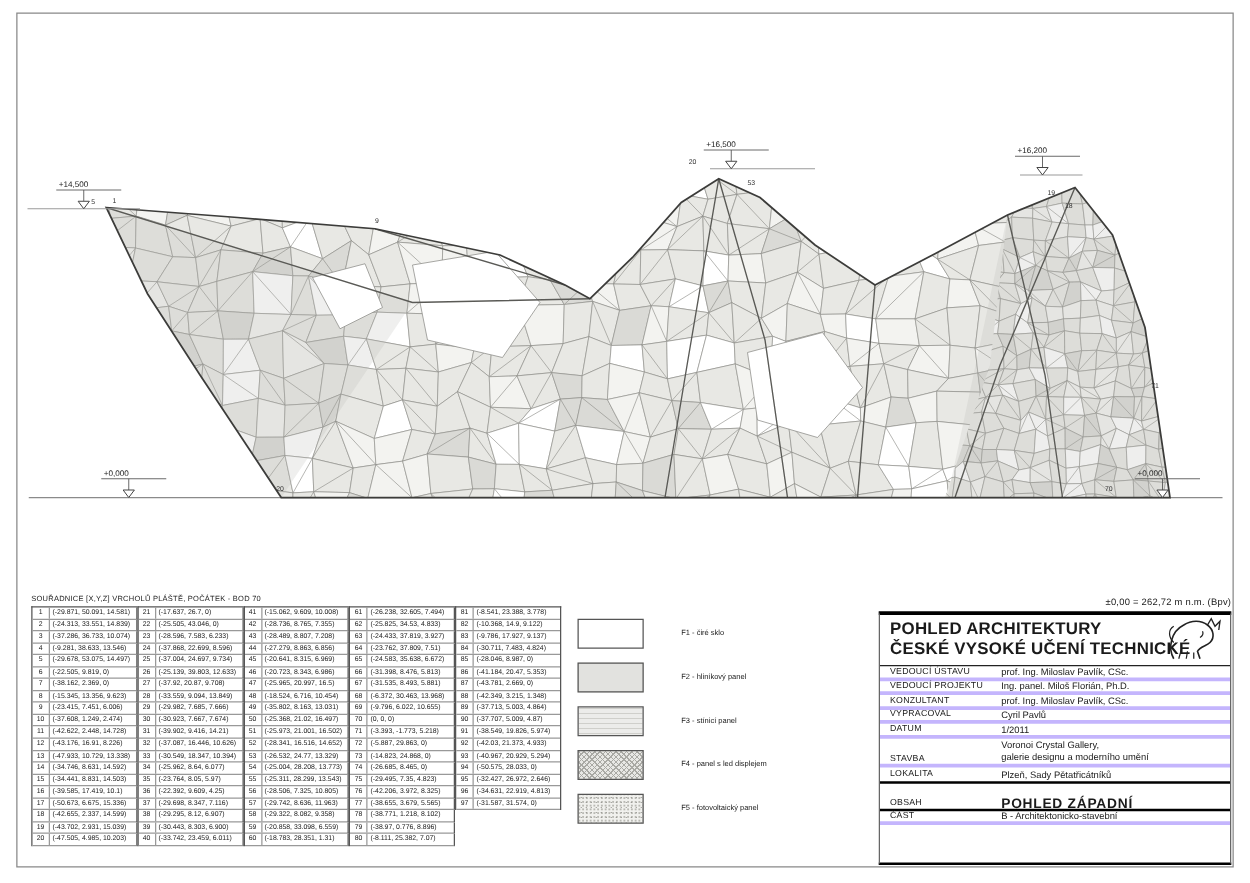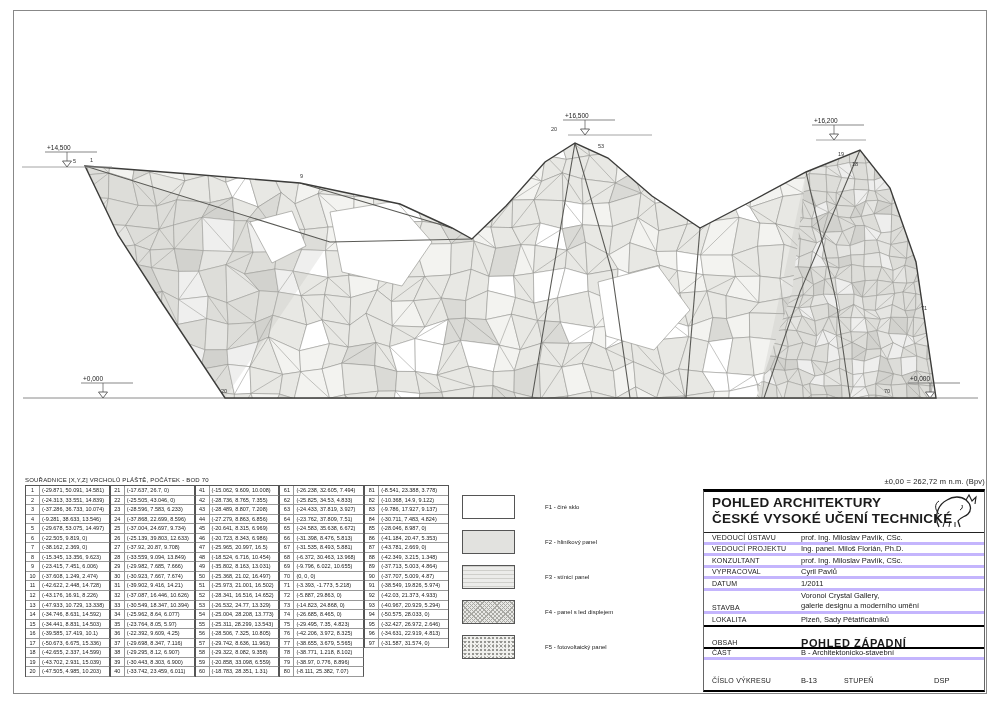--- a/index.html
+++ b/index.html
@@ -1710,21 +1710,15 @@
       <div class="tb-sep2" style="top:132.5px"></div>
       <div class="tb-row noline" style="top:133.5px;height:34px">
         <span class="tb-label">OBSAH</span>
         <span class="tb-value tb-obsah-value">POHLED ZÁPADNÍ</span>
       </div>
       <div class="tb-sep2" style="top:154.5px"></div>
       <div class="tb-row" style="top:156.5px;height:11.5px">
         <span class="tb-label">ČÁST</span>
         <span class="tb-value">B - Architektonicko-stavební</span>
       </div>
-      <div class="tb-row noline" style="top:181px;height:15px">
-        <span class="tb-label">ČÍSLO VÝKRESU</span>
-        <span class="tb-cell-value1">B-13</span>
-        <span class="tb-cell-label">STUPEŇ</span>
-        <span class="tb-cell-value2">DSP</span>
-      </div>
     </div>
   </div>
 </div>
 
 </body></html>

